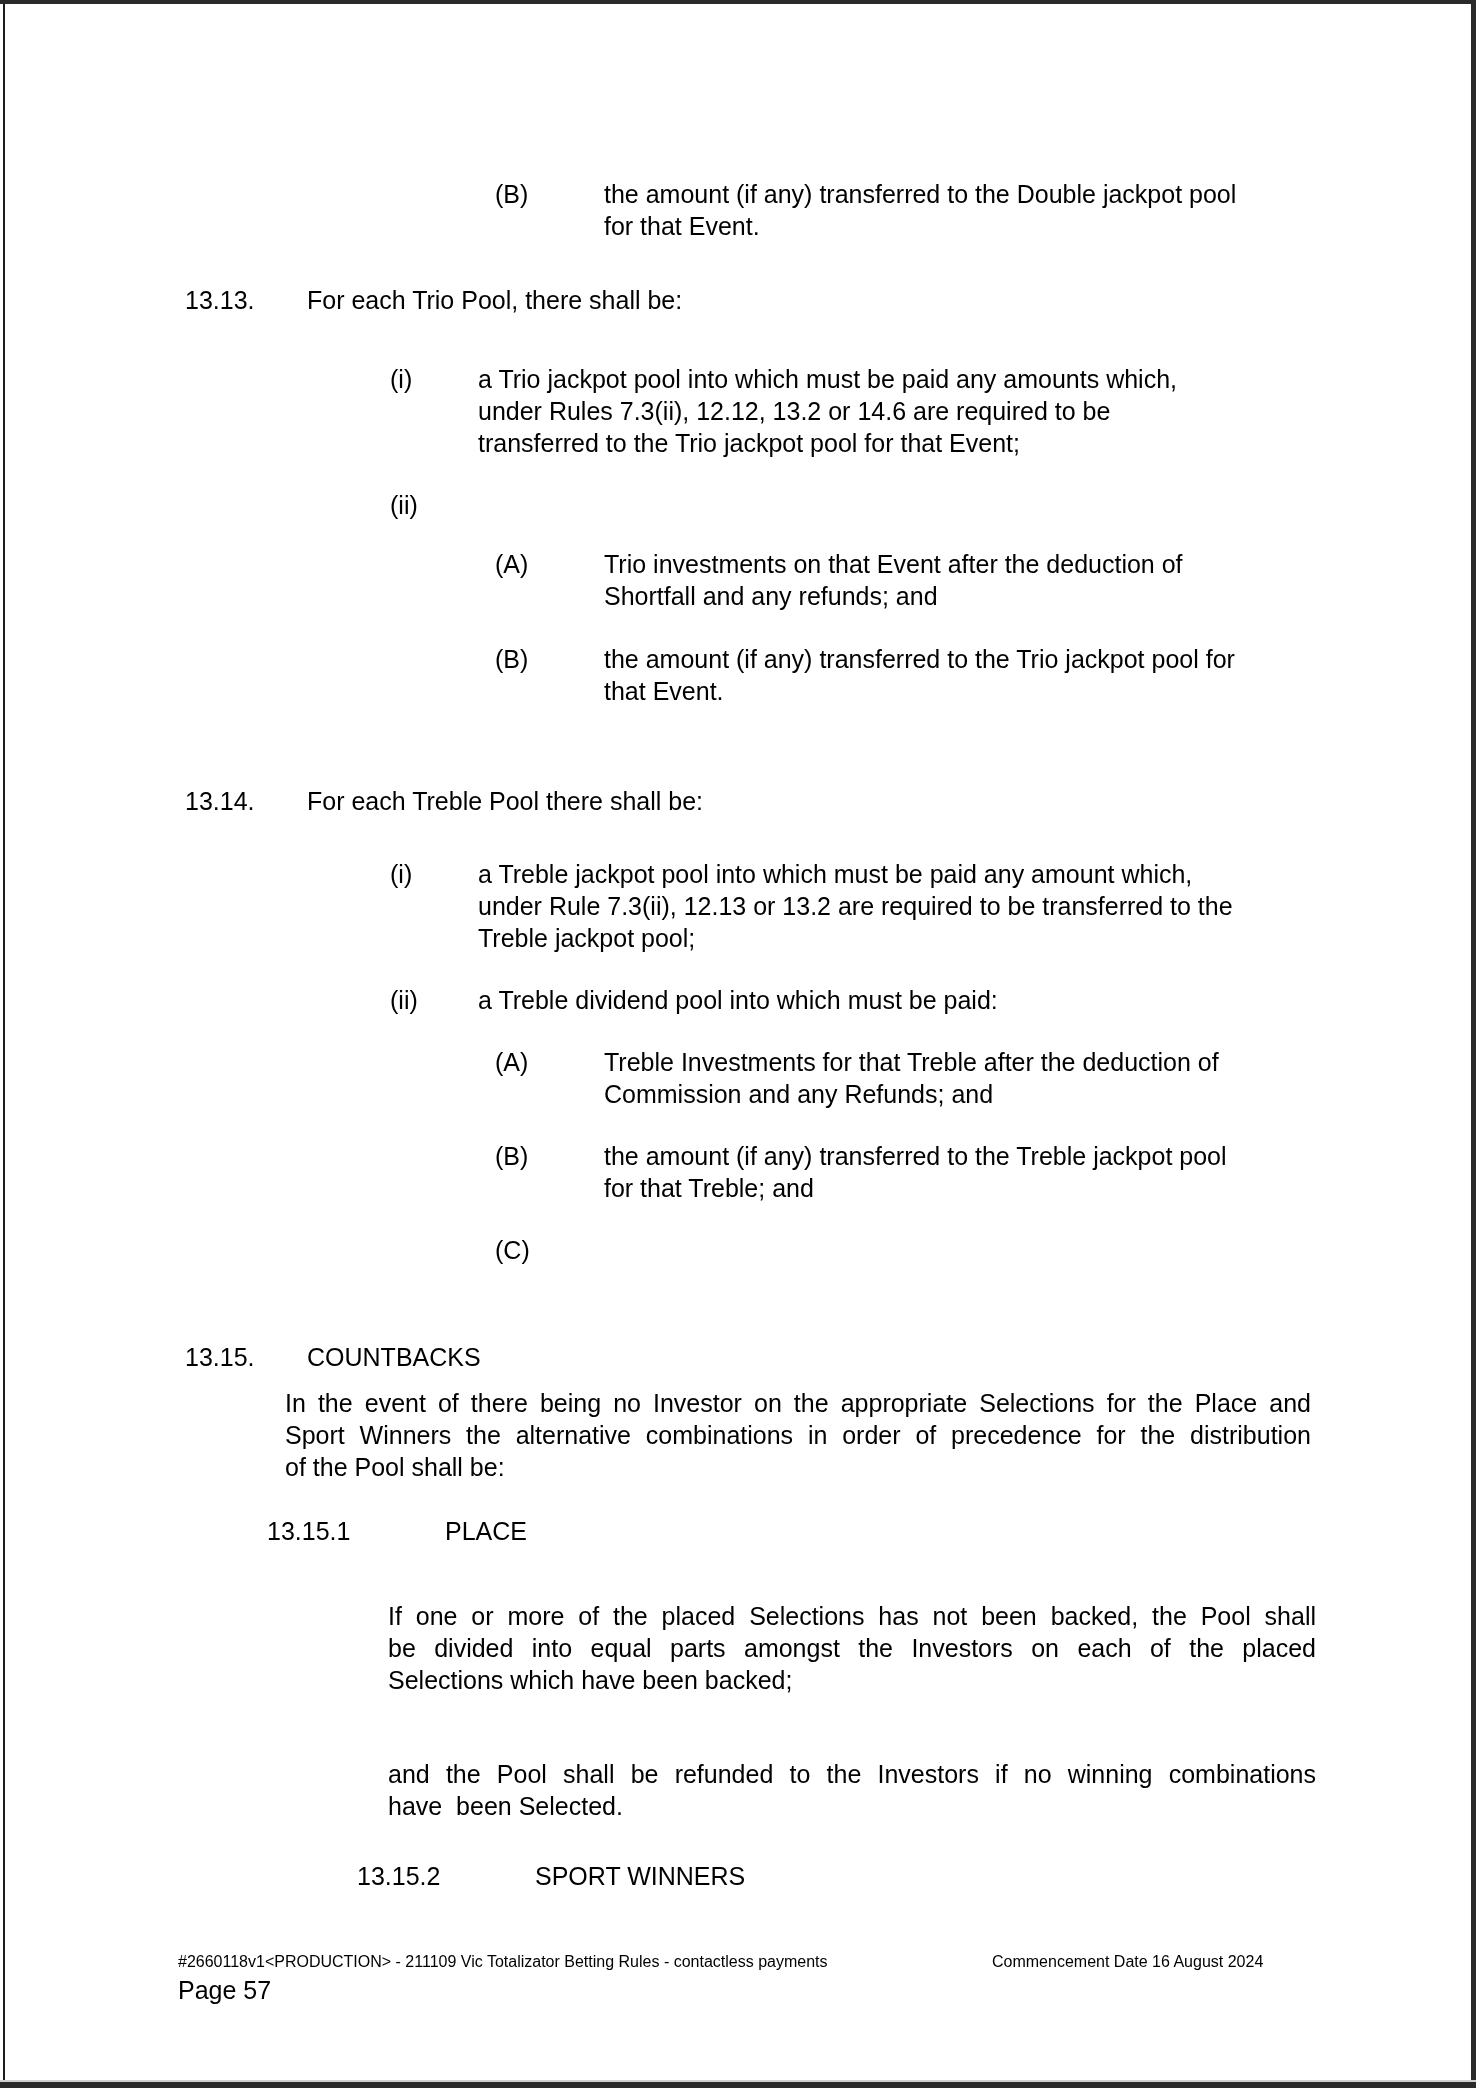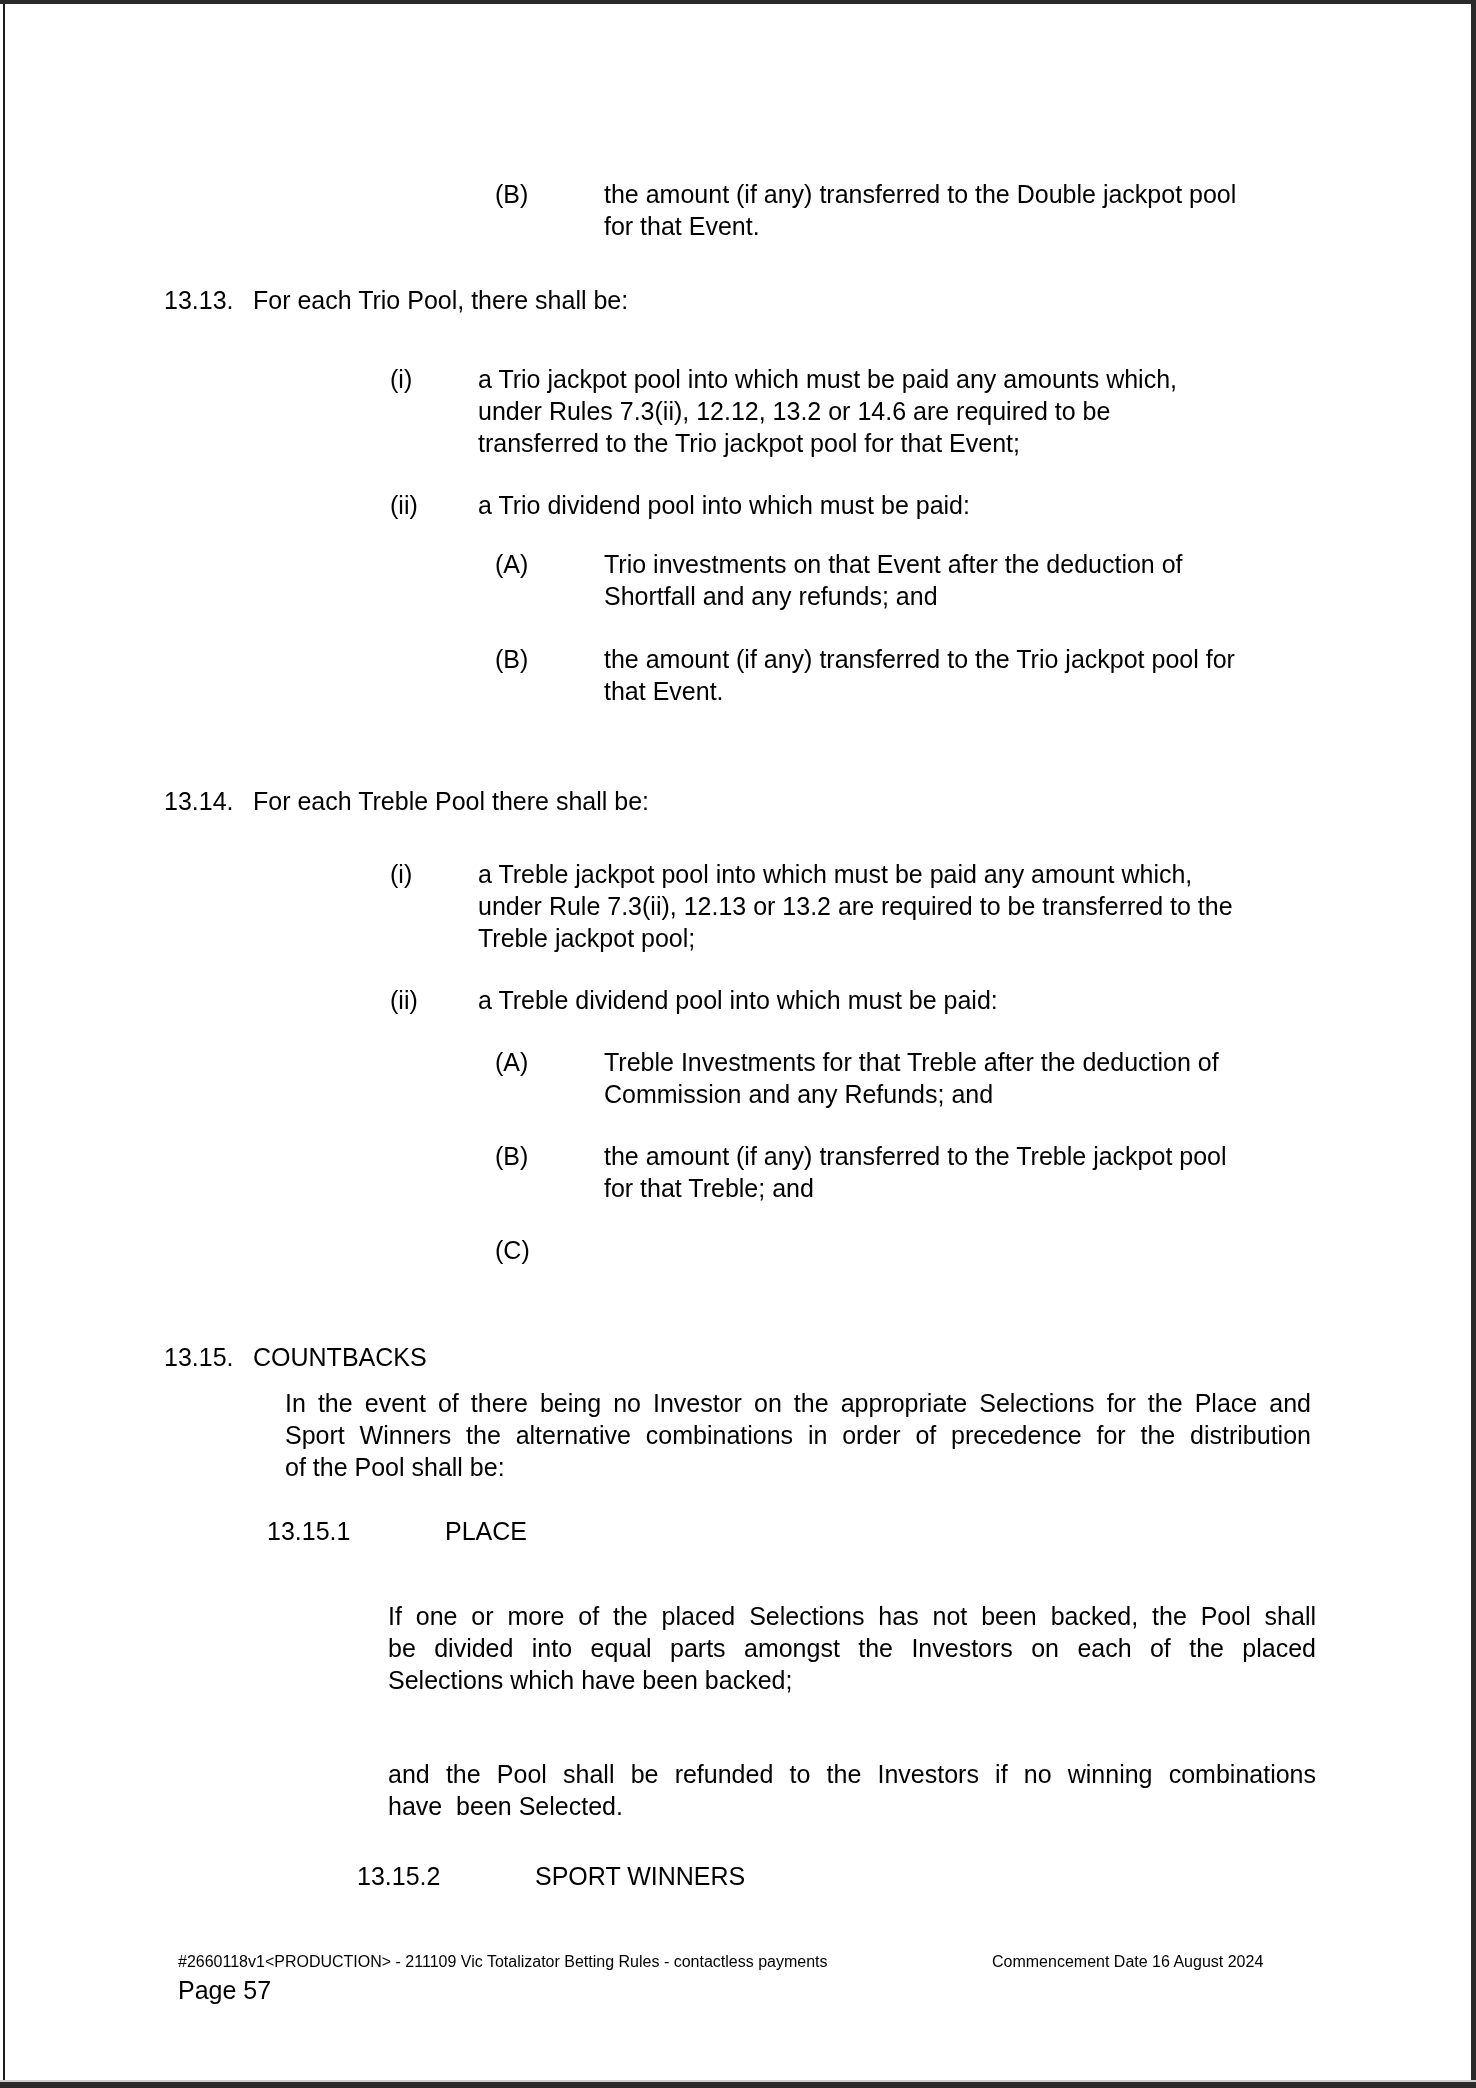--- a/index.html
+++ b/index.html
@@ -11,21 +11,21 @@
   
   .edge-top{position:absolute;top:0;left:0;right:0;height:4px;background:#2a2a2a;}
   .edge-right{position:absolute;top:0;right:0;bottom:0;width:5px;background:#2a2a2a;}
   .edge-left{position:absolute;top:4px;left:3px;width:2px;bottom:8px;background:#1c1c1c;}
   .edge-bottom-light{position:absolute;left:0;right:0;bottom:6px;height:2px;background:#d0d0d0;}
   .edge-bottom{position:absolute;left:0;right:0;bottom:0;height:6px;background:#2a2a2a;}
 
   
   .blk{position:absolute;display:flex;font-size:25px;line-height:32px;}
   .lbl{flex:0 0 auto;}
-  .l1{left:164px;}  .l1 .lbl{width:89px;}
+  .l1{left:185px;gap:33px;}  .l1 .lbl{width:89px;}
   .l2{left:390px;}  .l2 .lbl{width:88px;}
   .l3{left:495px;}  .l3 .lbl{width:109px;}
   .h2a{left:267px;} .h2b{left:357px;}
   .h2a .lbl,.h2b .lbl{width:178px;}
   .bold{font-weight:normal;}
   .prelines{white-space:pre-line;}
 
   
   .para{position:absolute;font-size:25px;line-height:32px;}
   .para .jfull{text-align:justify;text-align-last:justify;}
@@ -60,21 +60,20 @@
 
   <div class="blk l2" style="top:363px">
     <span class="lbl">(i)</span>
     <div class="prelines">a Trio jackpot pool into which must be paid any amounts which,
 under Rules 7.3(ii), 12.12, 13.2 or 14.6 are required to be
 transferred to the Trio jackpot pool for that Event;</div>
   </div>
 
   <div class="blk l2" style="top:489px">
     <span class="lbl">(ii)</span>
-    <div class="prelines">a Trio dividend pool into which must be paid:</div>
   </div>
 
   <div class="blk l3" style="top:548px">
     <span class="lbl">(A)</span>
     <div class="prelines">Trio investments on that Event after the deduction of
 Shortfall and any refunds; and</div>
   </div>
 
   <div class="blk l3" style="top:643px">
     <span class="lbl">(B)</span>

